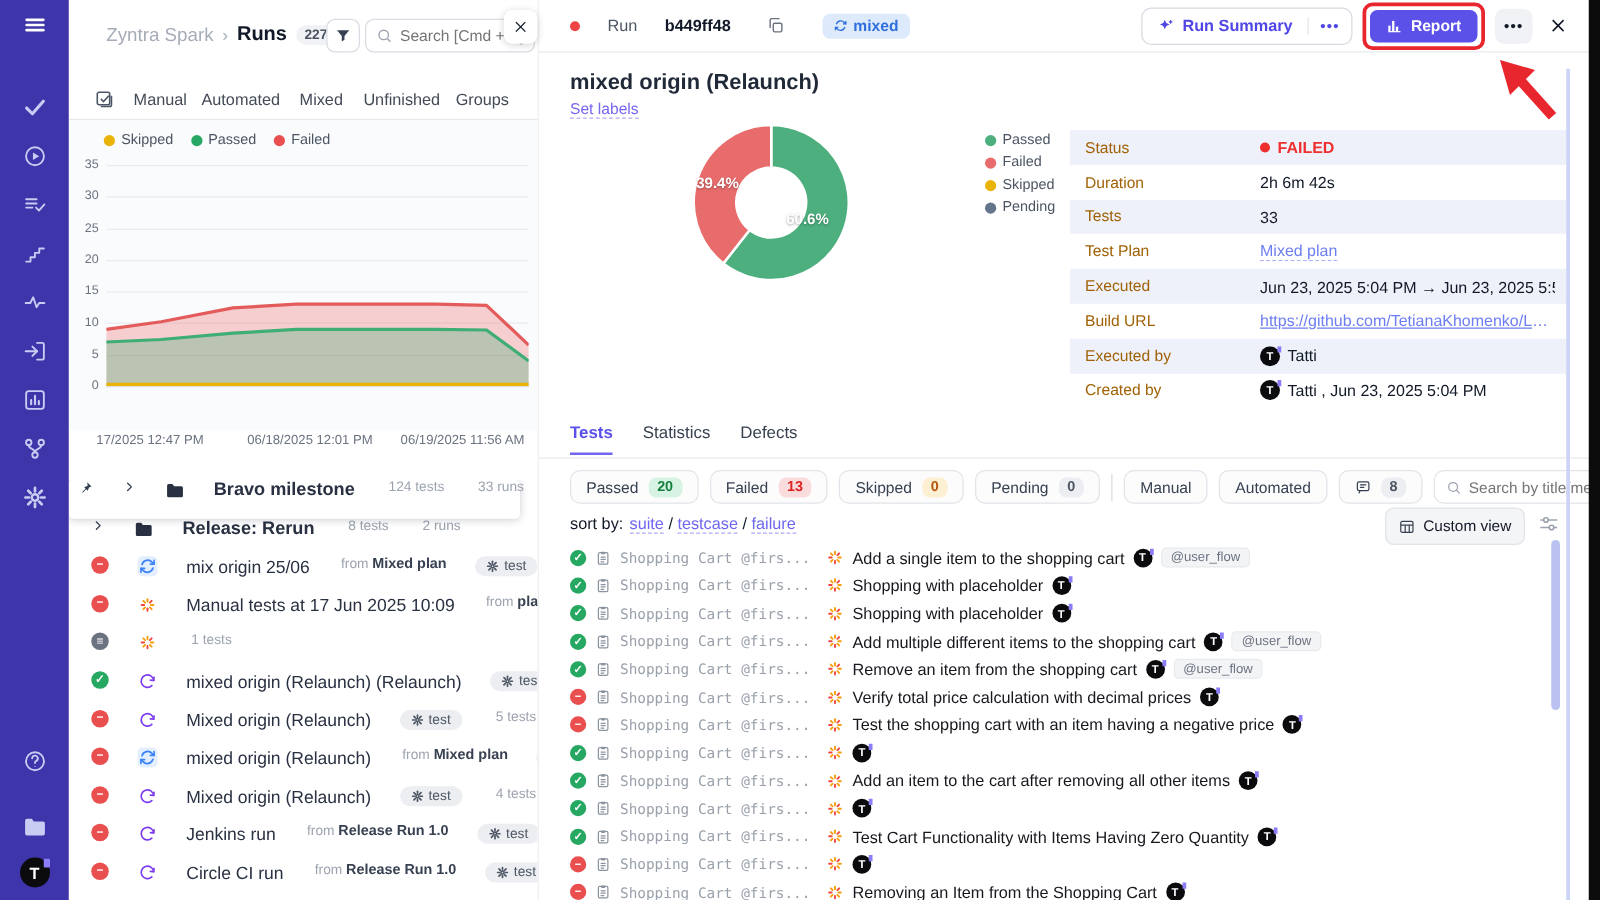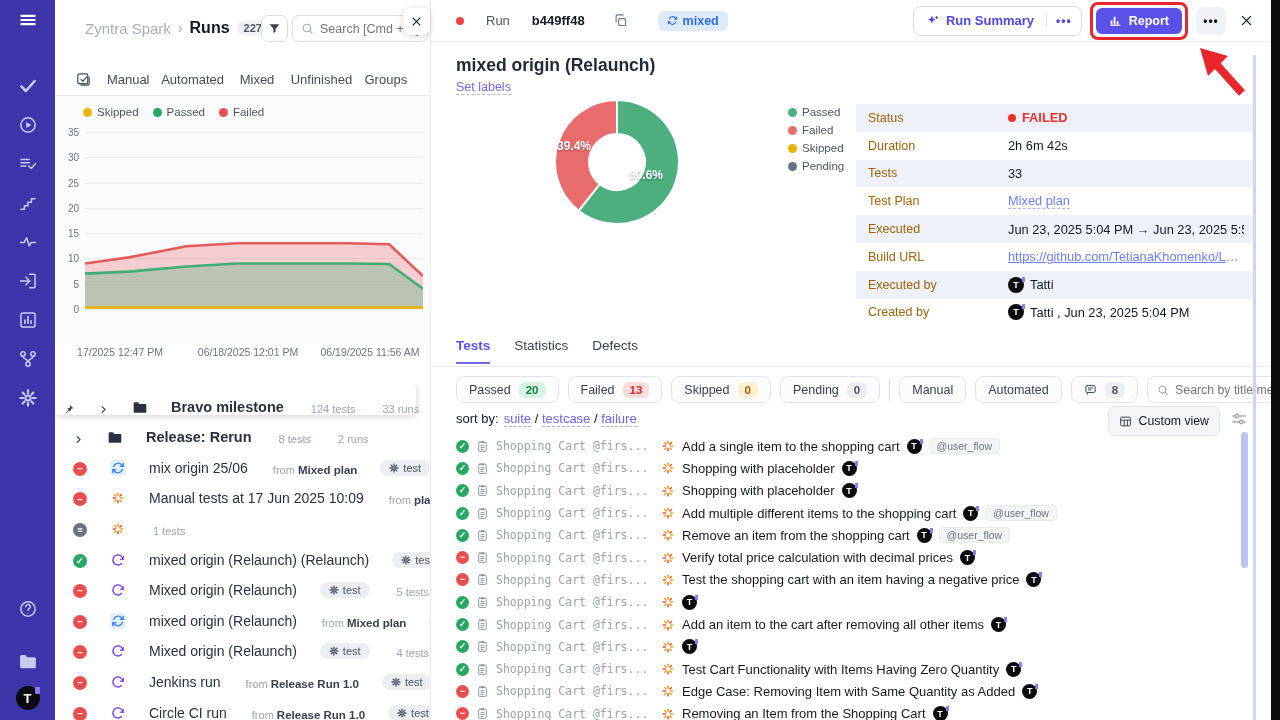--- a/index.html
+++ b/index.html
@@ -48,21 +48,21 @@
   .leg-item { display:flex; gap:5px; align-items:center; font-size:11.5px; color:#4b5563; }
   .leg-dot { width:9px; height:9px; border-radius:50%; }
   #trend-plot { position:absolute; left:0; top:30px; width:375px; height:218px; }
   .gridline { position:absolute; left:30px; width:338px; height:1px; background:#e9ebef; }
   .ytick { position:absolute; left:0; width:24px; text-align:right; font-size:10px; color:#6b7280; transform:translateY(-50%); }
   .xlabel { position:absolute; top:192px; font-size:10.5px; color:#6b7280; white-space:nowrap; transform:translateX(-50%);margin-top:28px; }
   #trend-svg { position:absolute; left:30px; top:0; }
 
   
   #runs-list { position:absolute; left:0; top:384px; width:375px; bottom:0; overflow:hidden; padding-top:0; }
-  .run-row { height:30.6px; display:flex; align-items:flex-end; padding:0 8px 0 18px; gap:23px; white-space:nowrap; cursor:pointer; }
+  .run-row { height:30.6px; display:flex; align-items:flex-start; padding:0 8px 0 18px; gap:23px; white-space:nowrap; cursor:pointer; }
   .run-row.hl { background:#fff; border-radius:4px; box-shadow:0 1px 7px rgba(30,35,60,.22); position:relative; z-index:3; margin-right:14px; }
   .pin-ic { color:#374151; width:12px; height:12px; flex:none; margin-left:-10px; }
   .chev { color:#374151; width:11px; height:11px; flex:none; }
   .folder-ic { color:#283041; width:16px; height:16px; flex:none; }
   .run-name { font-size:14px; color:#283041; }
   .folder-name { font-size:14.5px; font-weight:600; color:#283041; }
   .run-meta { font-size:11px; color:#9ca3af; margin-left:4px; }
   .run-from { font-size:11px; color:#9ca3af; margin-left:2px; }
   .run-from b { font-size:11.5px; color:#374151; }
   .chip-test { display:inline-flex; align-items:center; gap:4px; background:#eceef1; color:#4b5563; border-radius:10px;
@@ -1102,21 +1102,20 @@
               <line x1="12" y1="4" x2="12" y2="7.4" stroke-width="2.6"></line>
               <line x1="12" y1="16.6" x2="12" y2="20" stroke-width="2.6" stroke="#ef4444"></line>
               <line x1="4" y1="12" x2="7.4" y2="12" stroke-width="2.6" stroke="#ef4444"></line>
               <line x1="16.6" y1="12" x2="20" y2="12" stroke-width="2.6"></line>
               <line x1="6.3" y1="6.3" x2="8.7" y2="8.7" stroke-width="2.6"></line>
               <line x1="15.3" y1="15.3" x2="17.7" y2="17.7" stroke-width="2.6"></line>
               <line x1="6.3" y1="17.7" x2="8.7" y2="15.3" stroke-width="2.6"></line>
               <line x1="15.3" y1="8.7" x2="17.7" y2="6.3" stroke-width="2.6" stroke="#ef4444"></line>
             </svg>
           </span>
-          <span class="t-title">Edge Case: Removing Item with Same Quantity as Added</span>
           <span class="mini-avatar t-avatar">T</span>
         </div>
         <div class="t-row">
           <span class="st-circ st-fail">−</span>
           <span class="clip-ic">
             <svg viewBox="0 0 24 24" fill="none" stroke="currentColor" stroke-width="1.8" stroke-linecap="round" stroke-linejoin="round">
               <rect x="5" y="4" width="14" height="17" rx="2"></rect>
               <rect x="9" y="2.5" width="6" height="3.6" rx="1" fill="currentColor" stroke="none"></rect>
               <line x1="9" y1="10.5" x2="15" y2="10.5"></line>
               <line x1="9" y1="14" x2="15" y2="14"></line>

